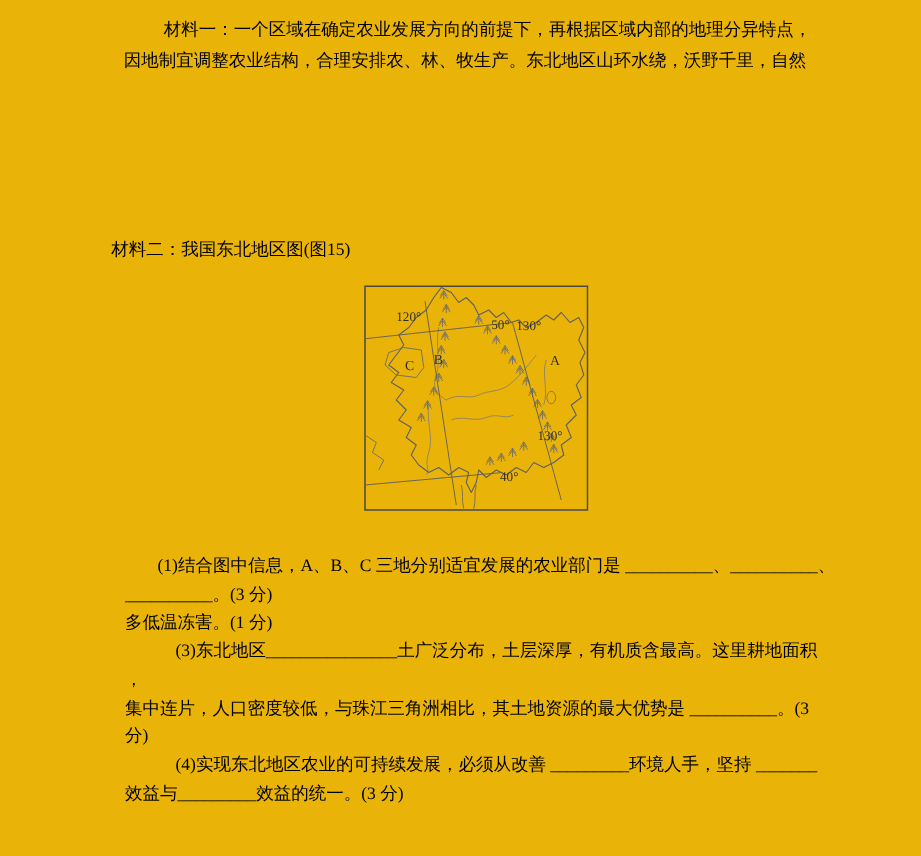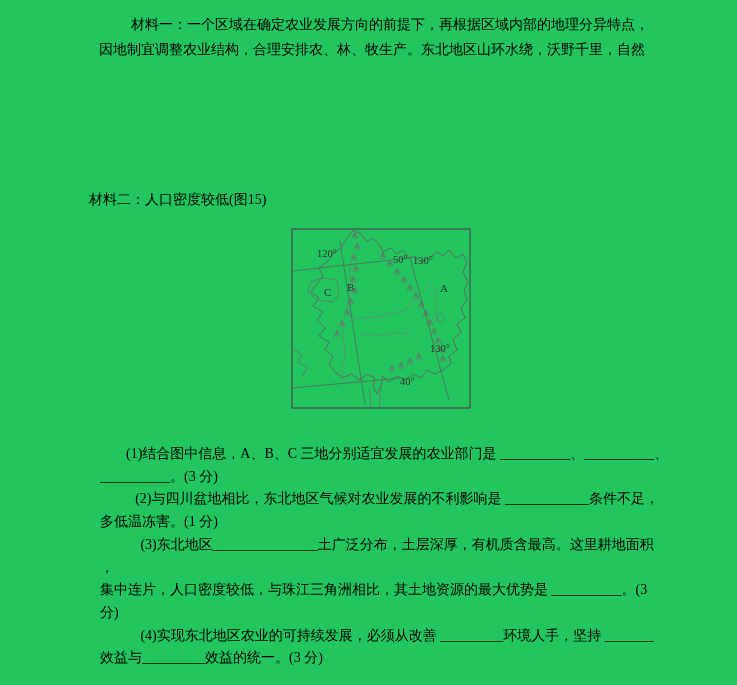--- a/index.html
+++ b/index.html
@@ -1,17 +1,17 @@
 <!DOCTYPE html>
 <html><head>
 <meta charset="utf-8">
 <style>
   html,body{margin:0;padding:0;background:#ffffff;}
   .doc{
-    position:relative;width:737px;height:685px;background:#22c55e;
+    position:relative;width:737px;height:685px;background:#eab308;
     font-family:"Liberation Serif","DejaVu Serif",serif;color:#000000;overflow:hidden;
   }
   .line{white-space:pre;font-size:14px;line-height:24.5px;}
   .material1{position:absolute;left:99px;top:13px;}
   .material1 .indent{padding-left:32px;}
   .heading{position:absolute;left:89px;top:191px;font-size:14px;white-space:pre;}
   .map-wrap{position:absolute;left:291px;top:228px;width:180px;height:234px;}
   .map-svg{display:block;width:180px;height:181px;}
   .map-caption{position:absolute;left:291px;top:410px;width:180px;text-align:center;
                font-size:14px;color:#1d1d1d;letter-spacing:1px;}
@@ -23,21 +23,21 @@
 </head>
 <body>
 
 <div class="doc">
 
   <div class="material1">
     <div class="line indent">材料一：一个区域在确定农业发展方向的前提下，再根据区域内部的地理分异特点，</div>
     <div class="line">因地制宜调整农业结构，合理安排农、林、牧生产。东北地区山环水绕，沃野千里，自然</div>
   </div>
 
-  <div class="heading">材料二：人口密度较低(图15)</div>
+  <div class="heading">材料二：我国东北地区图(图15)</div>
 
   <div class="map-wrap">
     <svg class="map-svg" viewBox="0 0 180 181">
       <defs>
         <g id="fir" stroke="#6b6b6b" stroke-width="0.7" fill="none">
           <path d="M0,3.5 L0,-3.5 M0,-3.5 L-2.6,0.6 M0,-3.5 L2.6,0.6 M0,-1.6 L-3.2,2.8 M0,-1.6 L3.2,2.8"></path>
         </g>
       </defs>
 
       <rect x="1" y="1" width="178" height="179" fill="none" stroke="#4a4a4a" stroke-width="1.2"></rect>
@@ -113,21 +113,20 @@
       <text x="109" y="157" font-size="10.5" class="map-label">40°</text>
       <text x="149" y="64" font-size="11" class="map-label">A</text>
       <text x="56" y="63" font-size="11" class="map-label">B</text>
       <text x="33" y="68" font-size="11" class="map-label">C</text>
     </svg>
   </div>
 
   <div class="questions">
     <div class="line q-indent">(1)结合图中信息，A、B、C 三地分别适宜发展的农业部门是 __________、__________、</div>
     <div class="line">__________。(3 分)</div>
-    <div class="line q-indent">(2)与四川盆地相比，东北地区气候对农业发展的不利影响是 ____________条件不足，</div>
     <div class="line">多低温冻害。(1 分)</div>
     <div class="line q-indent">(3)东北地区_______________土广泛分布，土层深厚，有机质含最高。这里耕地面积</div>
     <div class="line">，</div>
     <div class="line">集中连片，人口密度较低，与珠江三角洲相比，其土地资源的最大优势是 __________。(3</div>
     <div class="line">分)</div>
     <div class="line q-indent">(4)实现东北地区农业的可持续发展，必须从改善 _________环境人手，坚持 _______</div>
     <div class="line">效益与_________效益的统一。(3 分)</div>
   </div>
 
 </div>

